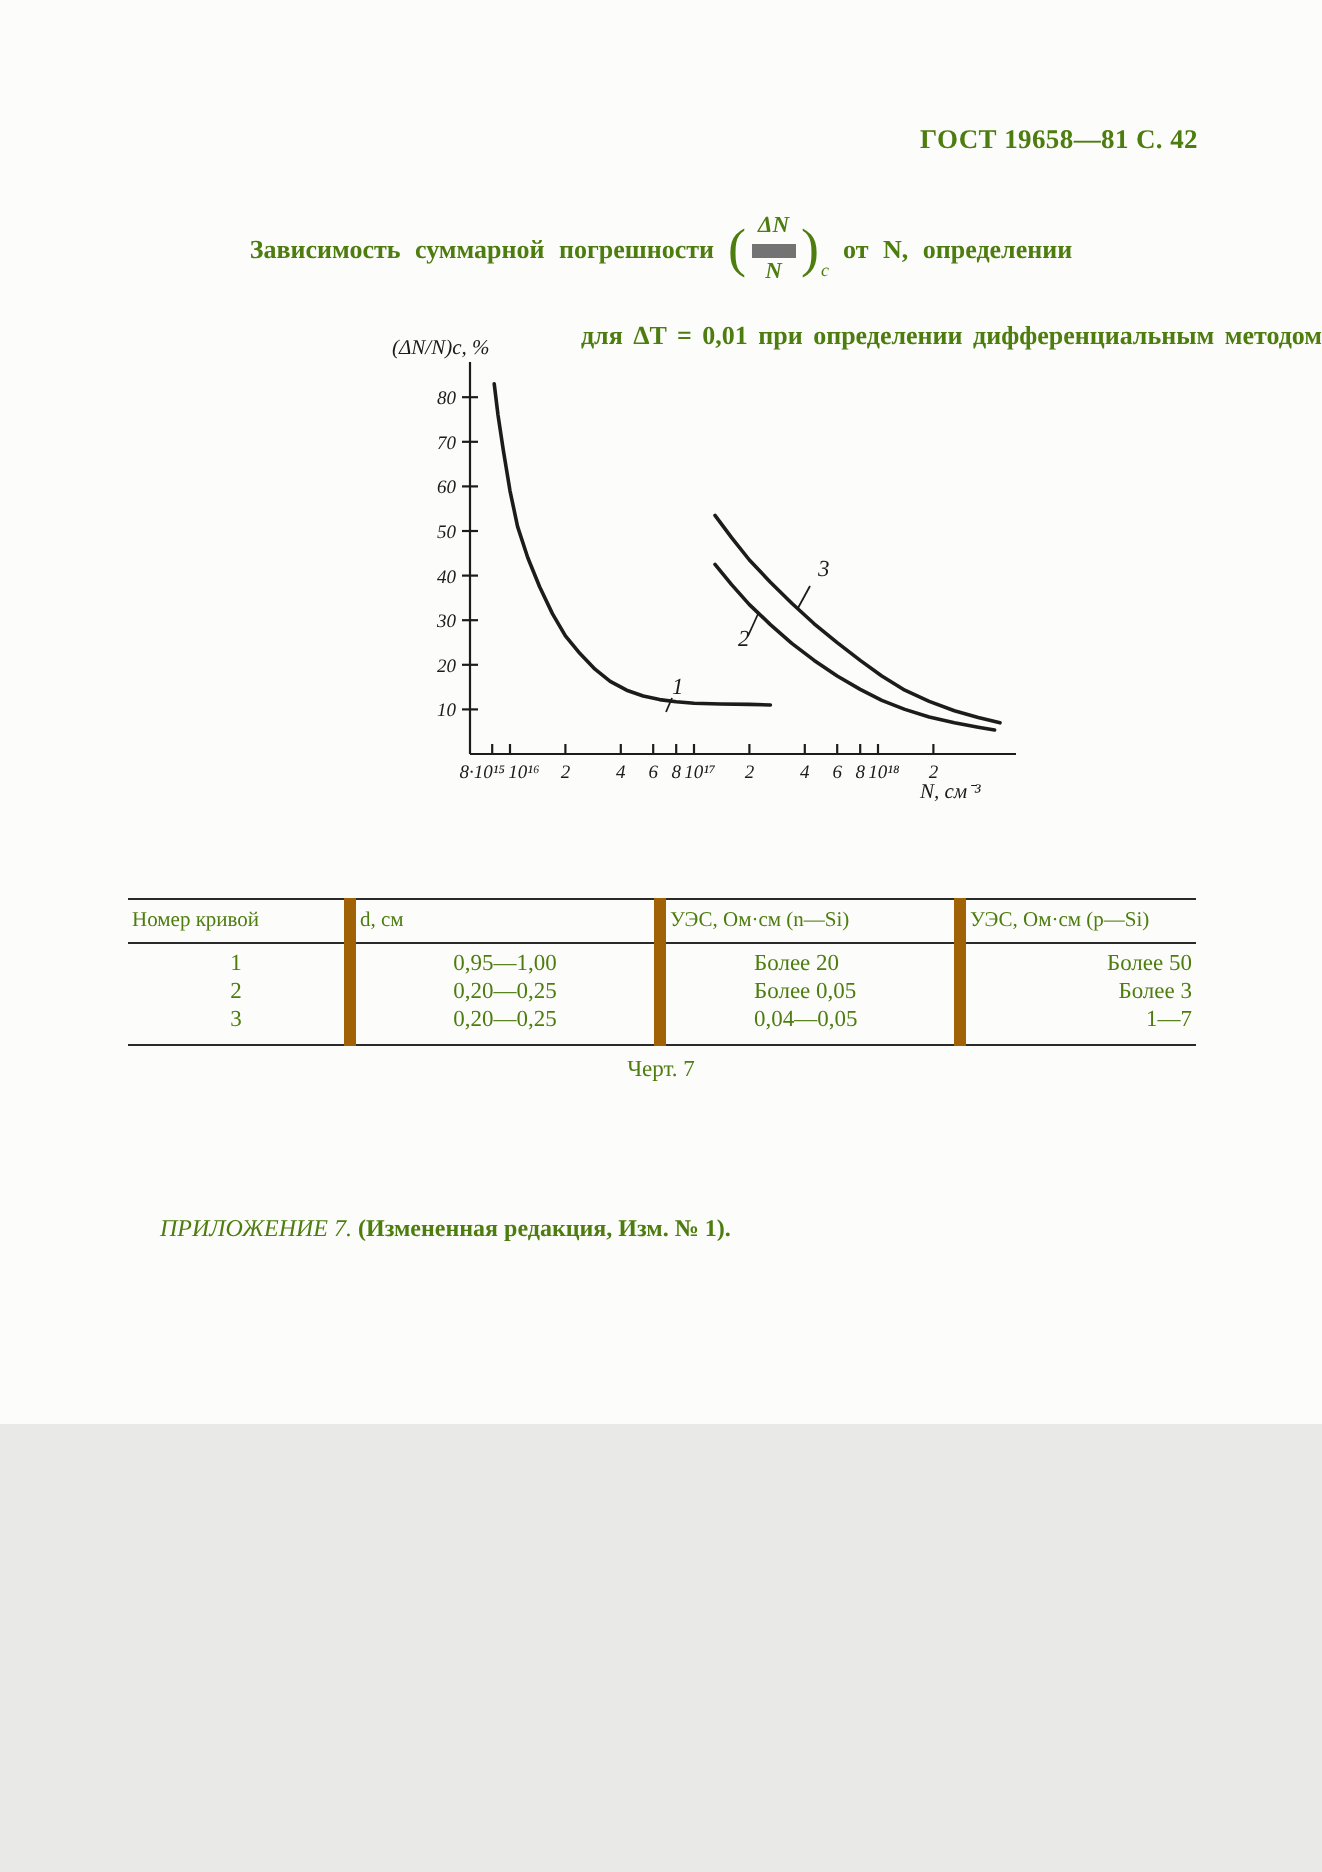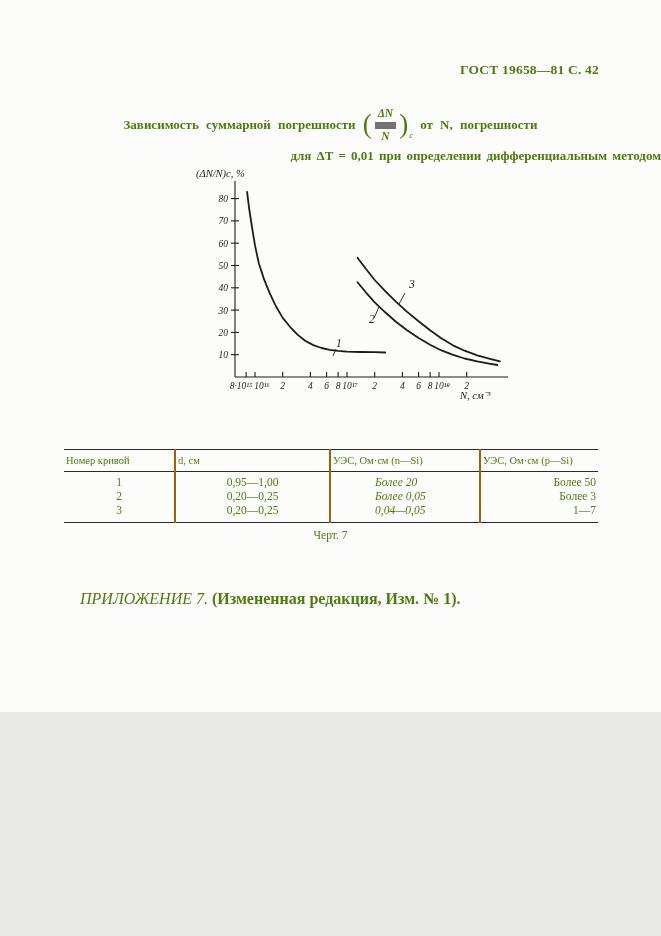--- a/index.html
+++ b/index.html
@@ -20,21 +20,21 @@
   }
   .frac-group { display:inline-flex; align-items:center; font-weight:normal; }
   .paren { font-size:27px; line-height:1; font-weight:normal; transform:translateY(-1px); }
   .frac {
     display:inline-flex; flex-direction:column; align-items:center;
     font-style:italic; font-size:11.5px; line-height:1.2; padding:0 3px; font-weight:bold;
   }
   .frac-num { border-bottom:7px solid #737373; padding:0 3px 1px;font-family:Liberation Serif, serif; }
   .frac-den { padding-top:1px; }
   .frac-sub { font-size:9px; font-style:italic; align-self:flex-end; margin:0 0 3px 1px; }
-  .title-line2 { font-weight:bold; font-size:13px; word-spacing:2px; margin-top:6px; }
+  .title-line2 { font-weight:bold; font-size:13px; word-spacing:2px; margin-top:18px; }
 
   .chart-svg { position:absolute; left:150px; top:165px; width:380px; height:250px; }
   .ax { stroke:#1c1c1c; stroke-width:1.1; }
   .leader { stroke:#1c1c1c; stroke-width:.9; }
   .curve { fill:none; stroke:#1c1c1c; stroke-width:1.8; stroke-linecap:round; stroke-linejoin:round; }
   .tick { font-family:"Liberation Serif", serif; font-style:italic; font-size:9.5px; fill:#1c1c1c; }
   .ty { text-anchor:end; }
   .tx { text-anchor:middle; }
   .axlabel { font-family:"Liberation Serif", serif; font-style:italic; font-size:10.5px; fill:#1c1c1c; }
   .clabel { font-family:"Liberation Serif", serif; font-style:italic; font-size:11.5px; fill:#1c1c1c; }
@@ -42,30 +42,30 @@
   .gtable {
     position:absolute; left:64px; top:449px; width:534px;
     border-collapse:collapse; table-layout:fixed; font-size:11.5px;
   }
   .gtable th {
     font-weight:normal; font-size:10.5px; text-align:left;
     border-top:1.2px solid #2a2a2a; border-bottom:1px solid #2a2a2a;
     padding:5px 2px;
   }
   .gtable td { padding:0 2px; line-height:1.22; text-align:center; }
-  .gtable .c3 td, .gtable .c3-td { text-align:left; padding-left:44px;font-style:italic; }
+  .gtable .c3 td, .gtable .c3-td { text-align:left; padding-left:44px; }
   .gtable .c4-td { text-align:right; padding-left:12px; }
   .gtable col.w1 { width:111px; } .gtable col.w2 { width:155px; }
   .gtable col.w3 { width:150px; } .gtable col.w4 { width:118px; }
-  .gtable .vline { border-left:2px solid #a16207; }
+  .gtable .vline { border-left:6px solid #a16207; }
   .gtable tbody tr:first-child td { padding-top:3px; }
   .gtable tbody tr:last-child td { border-bottom:1.2px solid #2a2a2a; padding-bottom:5px; }
 
   .fig-caption { position:absolute; top:529px; left:0; width:100%; text-align:center; font-size:11.5px; }
-  .appendix { position:absolute; top:590px; left:80px; font-size:16px; }
+  .appendix { position:absolute; top:607px; left:80px; font-size:12px; }
   .appendix .it { font-style:italic; }
   .appendix .bd { font-weight:bold; }
   .footer-left { position:absolute; top:854px; left:57px; font-size:8.5px; letter-spacing:.3px;margin-top:20px; }
   .page-number { position:absolute; top:850px; left:0; width:100%; text-align:center; font-size:15px; }
 </style>
 </head>
 <body>
 
 <div class="page">
 
@@ -76,21 +76,21 @@
       <span>Зависимость  суммарной  погрешности</span>
       <span class="frac-group">
         <span class="paren">(</span>
         <span class="frac">
           <span class="frac-num">ΔN</span>
           <span class="frac-den">N</span>
         </span>
         <span class="paren">)</span>
         <span class="frac-sub">c</span>
       </span>
-      <span>от  N, погрешности</span>
+      <span>от  N, определении</span>
     </div>
     <div class="title-line2">для  ΔT = 0,01  при определении дифференциальным методом</div>
   </div>
 
   <svg id="chart-svg" class="chart-svg" viewBox="150 165 380 250" xmlns="http://www.w3.org/2000/svg">
       <line x1="235" y1="181" x2="235" y2="377" class="ax"></line>
       <line x1="235" y1="377" x2="508" y2="377" class="ax"></line>
       <line x1="231" y1="354.7" x2="239" y2="354.7" class="ax"></line>
       <text x="228" y="358.2" class="tick ty">10</text>
       <line x1="231" y1="332.4" x2="239" y2="332.4" class="ax"></line>

